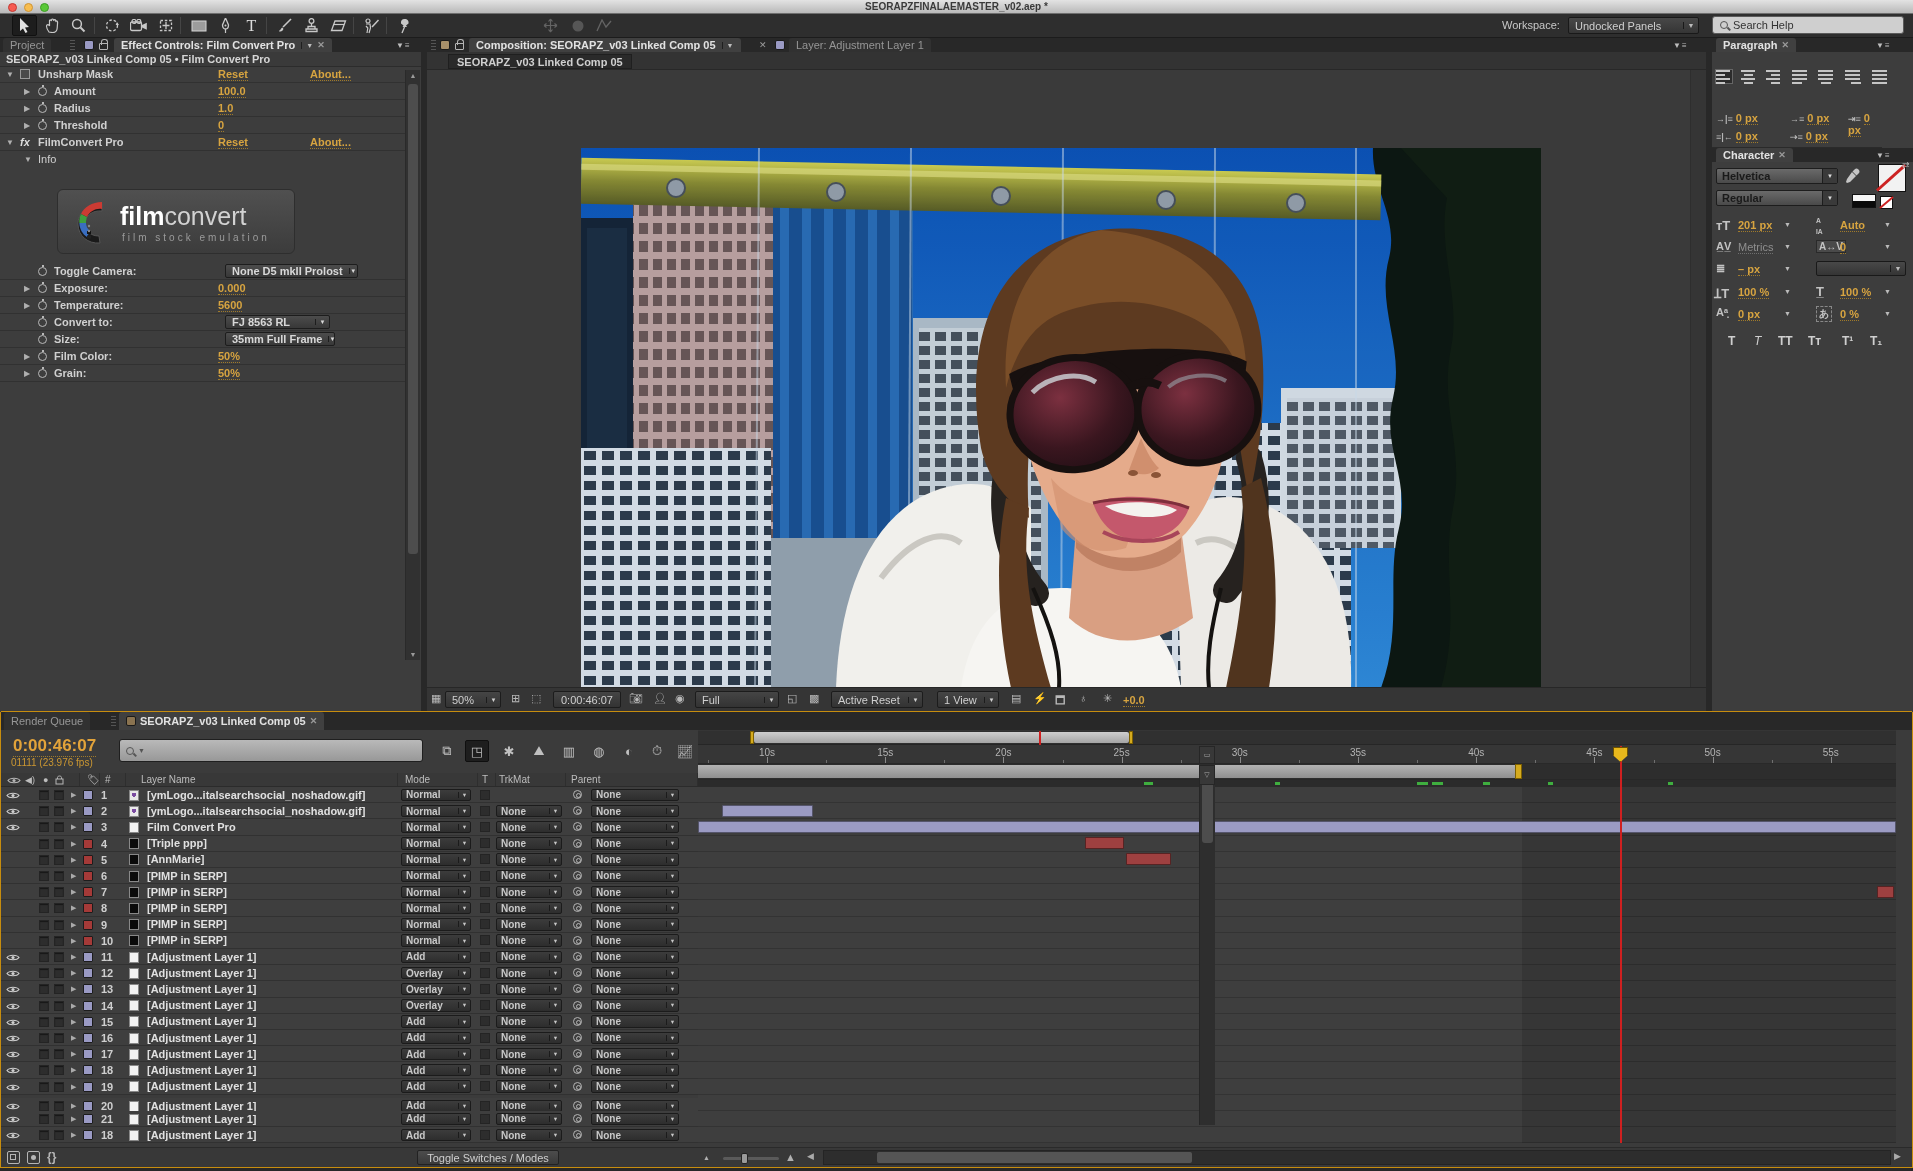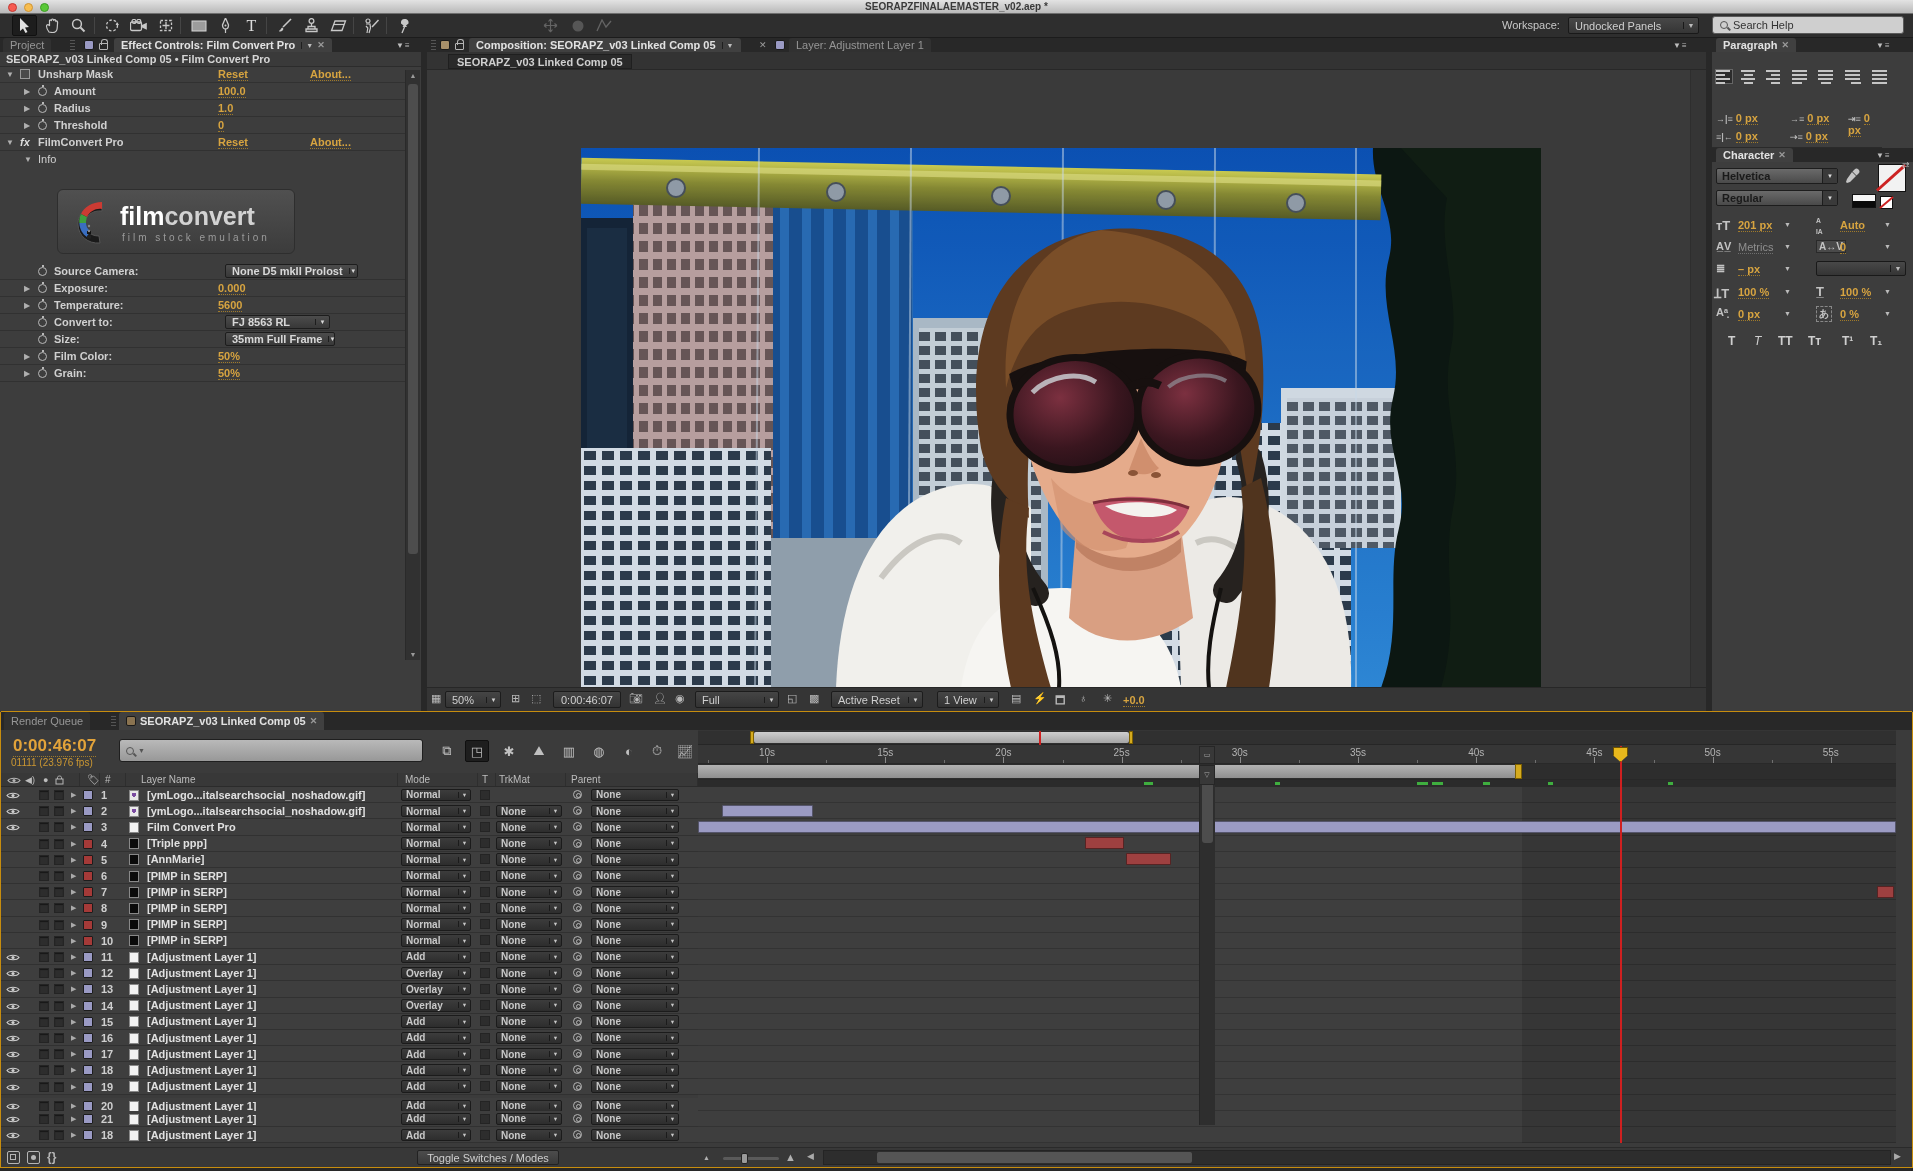--- a/index.html
+++ b/index.html
@@ -66,21 +66,21 @@
   .fx-chip { position:absolute; top:3px; width:10px; height:10px; border:1px solid #999; background:#4a4a4a; }
   .fx-it { position:absolute; top:2px; font-style:italic; font-weight:bold; color:#ddd; font-size:11px; }
   .ec-dd { position:absolute; top:1px; left:225px; height:14px; background:linear-gradient(#4c4c4c,#383838);
      border:1px solid #1d1d1d; border-radius:2px; display:flex; align-items:center; font-size:11px; font-weight:bold; color:#d8d8d8; }
   .ec-dd .dd-txt { flex:1; padding:0 6px; white-space:nowrap; }
   .ec-dd .dd-arr { width:14px; border-left:1px solid #1d1d1d; text-align:center; font-size:6px; }
   #fc-logo { position:absolute; left:57px; top:151px; width:238px; height:65px; border-radius:6px;
      background:linear-gradient(#505050,#3c3c3c); border:1px solid #2e2e2e; }
   #fc-logo-mark { position:absolute; left:14px; top:8px; }
   #fc-logo-text { position:absolute; left:62px; top:12px; font-size:25px; color:#fff; letter-spacing:0; }
-  #fc-logo-text b { font-weight:bold; } #fc-logo-text span { color:#d2d2d2; font-weight:bold; }
+  #fc-logo-text b { font-weight:bold; } #fc-logo-text span { color:#d2d2d2; font-weight:normal; }
   #fc-logo-sub { position:absolute; left:64px; top:42px; font-size:10px; letter-spacing:3px; color:#9b9b9b; }
   .vscroll { position:absolute; background:#313131; border-left:1px solid #2a2a2a; }
   .vthumb { position:absolute; left:2px; right:2px; background:#4d4d4d; border-radius:3px; }
   .sarrow { position:absolute; left:0; right:0; text-align:center; font-size:7px; color:#9a9a9a; }
 
   
   #panel-comp { left:427px; top:38px; width:1279px; height:674px; background:#3a3a3a; }
   #comp-crumbbar { position:absolute; left:0; top:14px; width:1279px; height:18px; background:#333; border-bottom:1px solid #282828; }
   #comp-crumb { position:absolute; left:21px; top:2px; height:15px; background:#2a2a2a; border:1px solid #1f1f1f;
      color:#cfcfcf; font-size:11px; font-weight:bold; padding:0 8px; display:flex; align-items:center; }
@@ -367,21 +367,21 @@
         <rect x="15" y="33" width="4" height="3" fill="#111"></rect>
           <rect x="15" y="37.5" width="4" height="3" fill="#222"></rect>
         <circle cx="17" cy="28" r="1.2" fill="#888"></circle>
           <circle cx="17" cy="33" r="1.2" fill="#888"></circle>
       </svg>
       <div id="fc-logo-text"><b>film</b><span>convert</span></div>
       <div id="fc-logo-sub">film stock emulation</div>
     </div>
     <div class="ec-row" style="top:225px;">
       <span class="stopwatch" style="left:38px;"></span>
-      <span class="lbl" style="left:54px;">Source Camera:</span>
+      <span class="lbl" style="left:54px;">Toggle Camera:</span>
       <div class="ec-dd" style="width:133px;">
         <span class="dd-txt">None D5 mkII Prolost</span>
           <span class="dd-arr">▼</span>
       </div>
     </div>
     <div class="ec-row" style="top:242px;">
       <span class="tri-r" style="left:24px;">▶</span>
       <span class="stopwatch" style="left:38px;"></span>
       <span class="lbl" style="left:54px;">Exposure:</span>
       <span class="ec-val">0.000</span>

